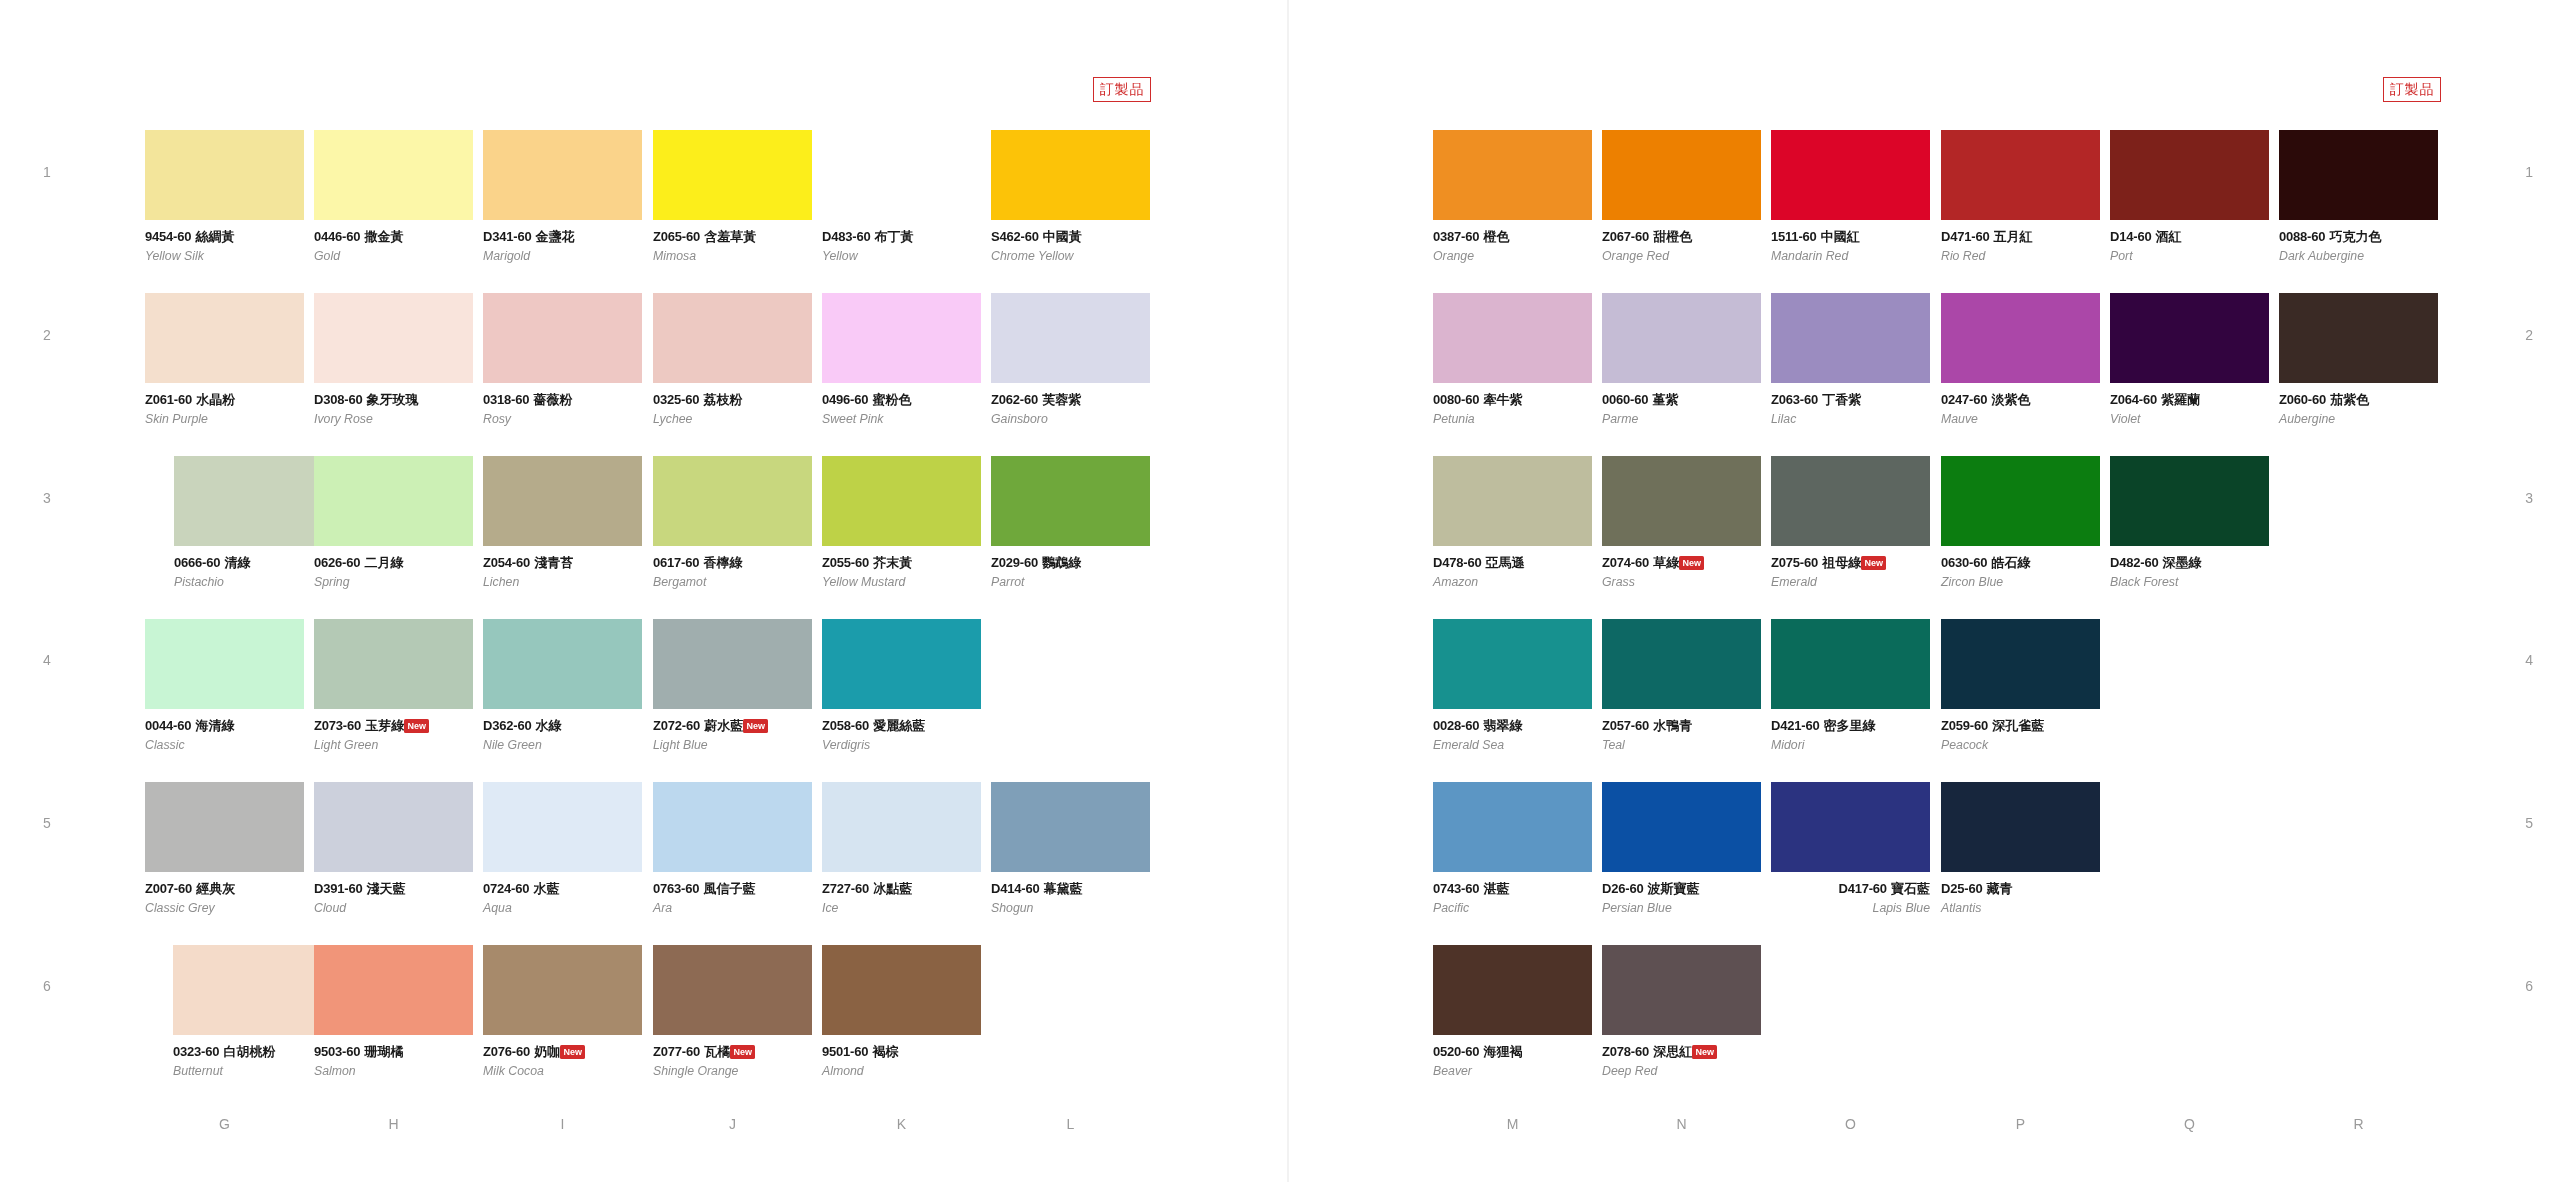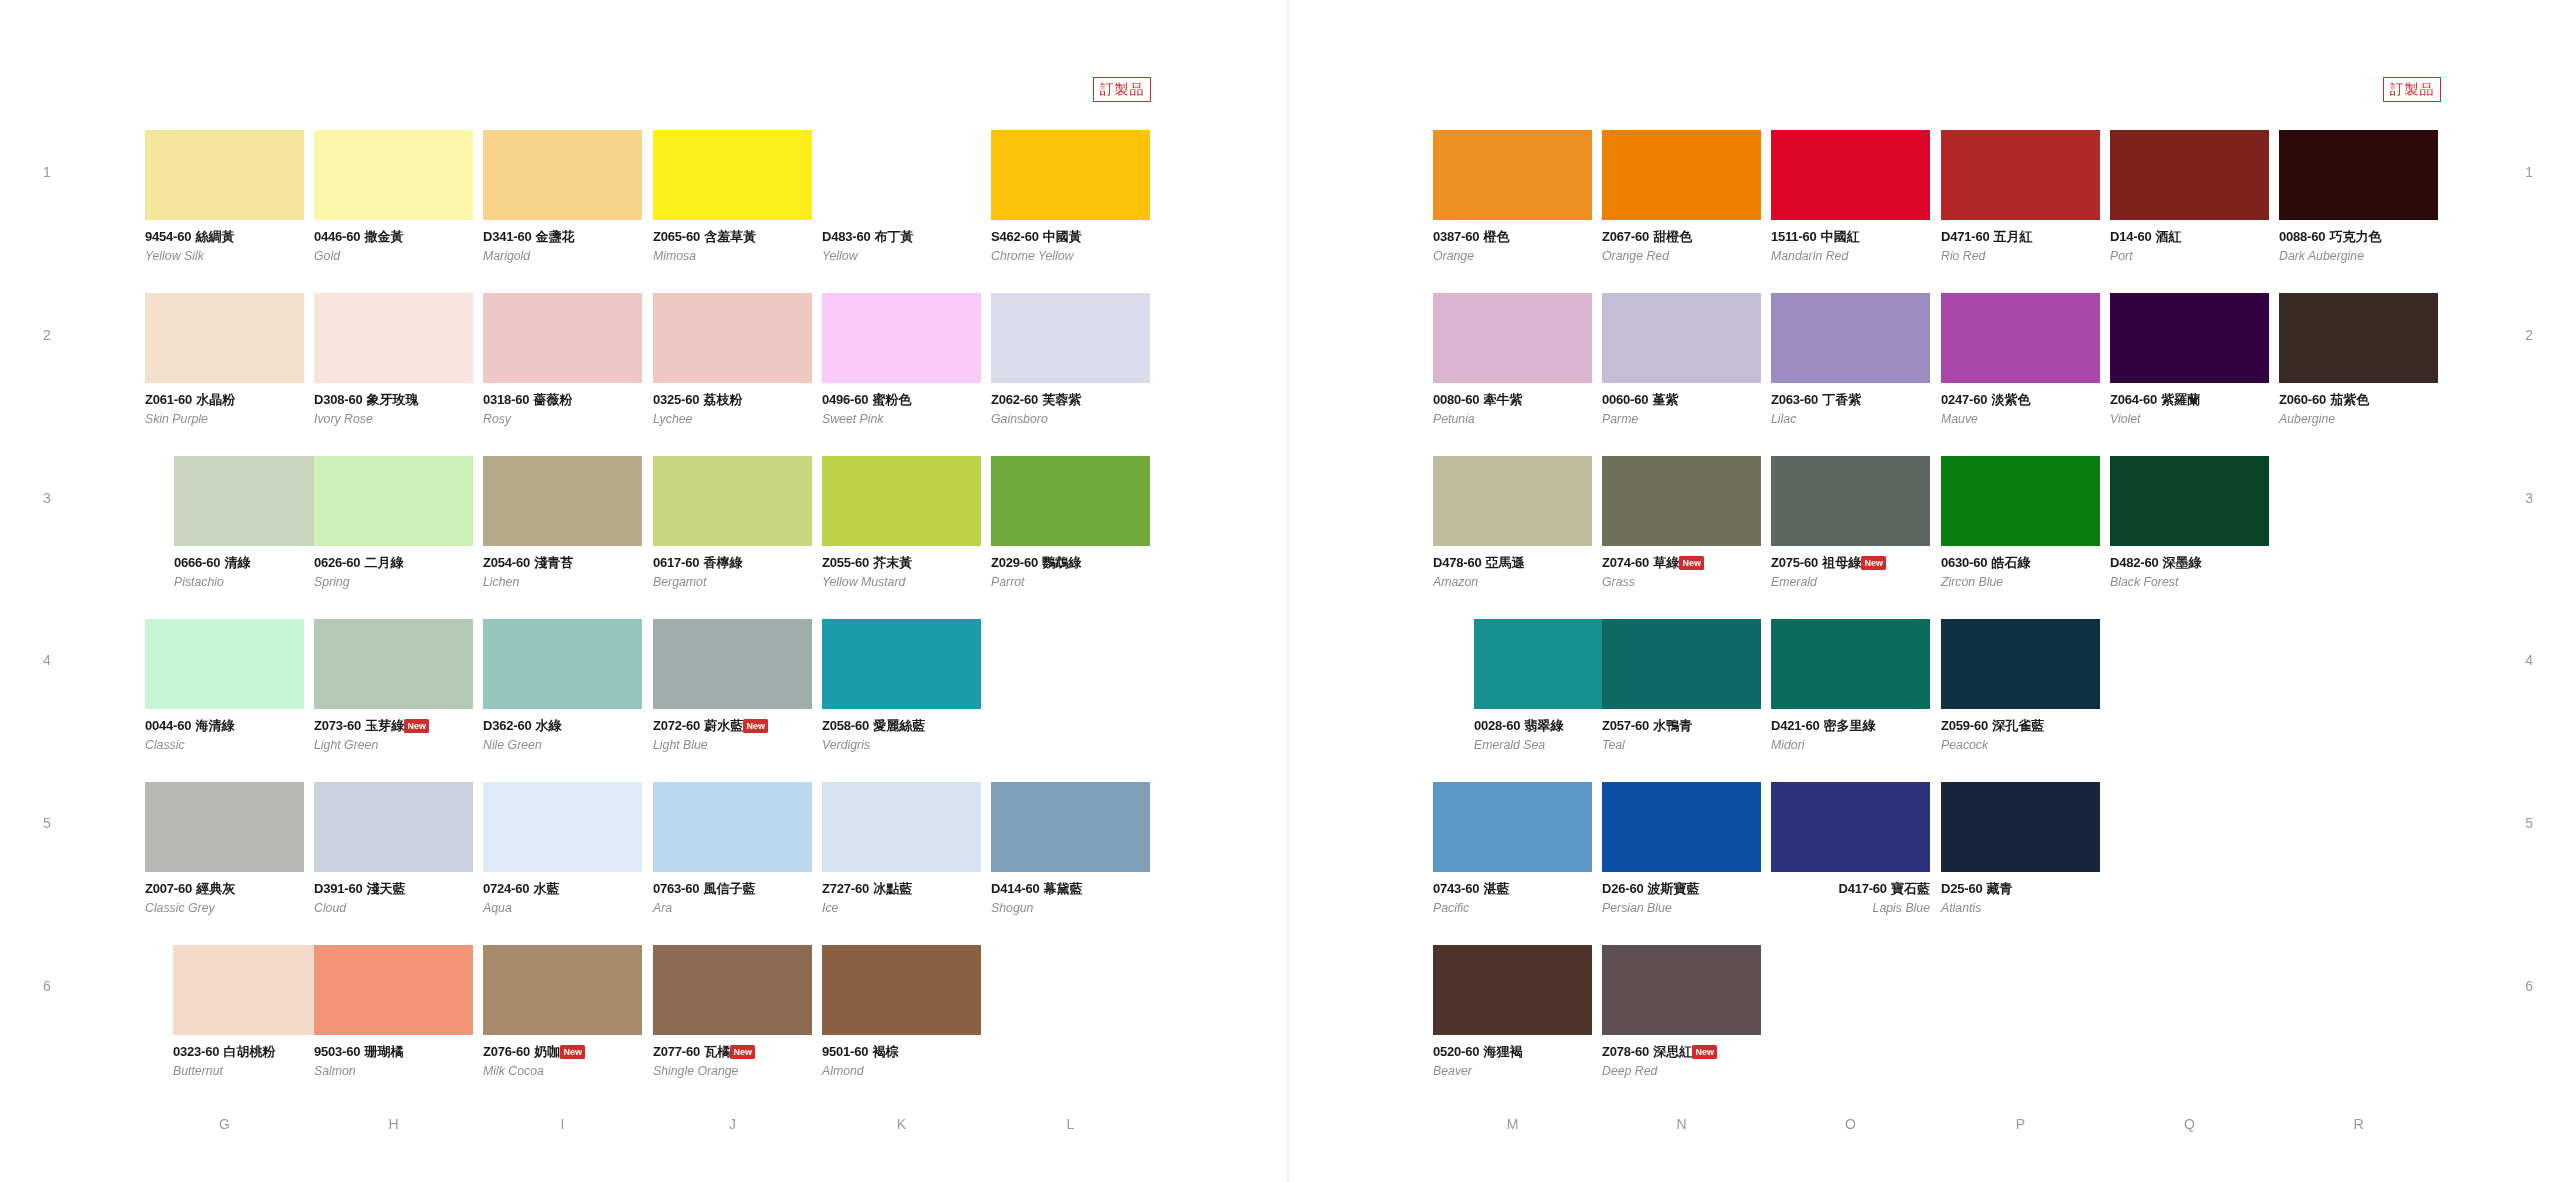--- a/index.html
+++ b/index.html
@@ -554,21 +554,21 @@
           </div>
           <div class="cell" style="left: 677px;">
             <div class="chip" style="background: rgb(10, 68, 40);"></div>
             <div class="meta">
               <div class="line1"><span class="code">D482-60</span><span class="cn">深墨綠</span></div>
               <div class="line2">Black Forest</div>
             </div>
           </div>
         </div>
         <div class="row">
-          <div class="cell" style="left: 0px; margin-left: 41px;">
+          <div class="cell" style="left: 0px;">
             <div class="chip" style="background: rgb(23, 145, 143);"></div>
             <div class="meta">
               <div class="line1"><span class="code">0028-60</span><span class="cn">翡翠綠</span></div>
               <div class="line2">Emerald Sea</div>
             </div>
           </div>
           <div class="cell" style="left: 169px;">
             <div class="chip" style="background: rgb(13, 104, 100);"></div>
             <div class="meta">
               <div class="line1"><span class="code">Z057-60</span><span class="cn">水鴨青</span></div>

